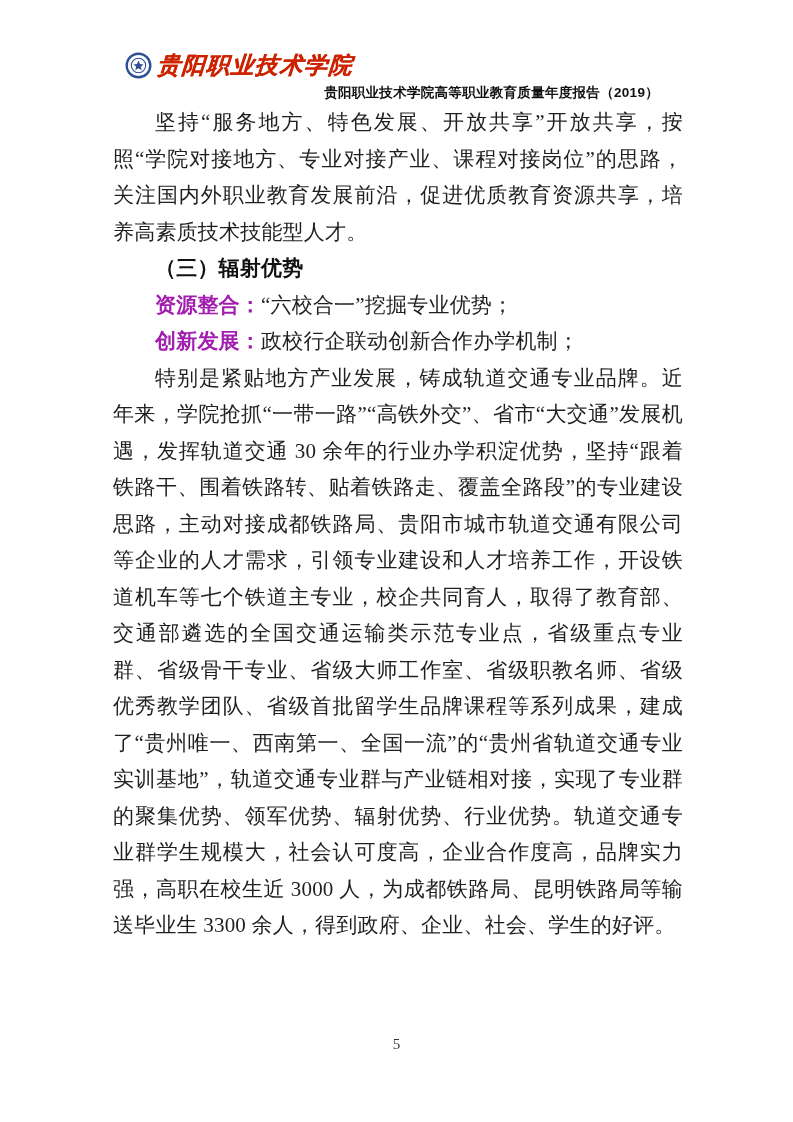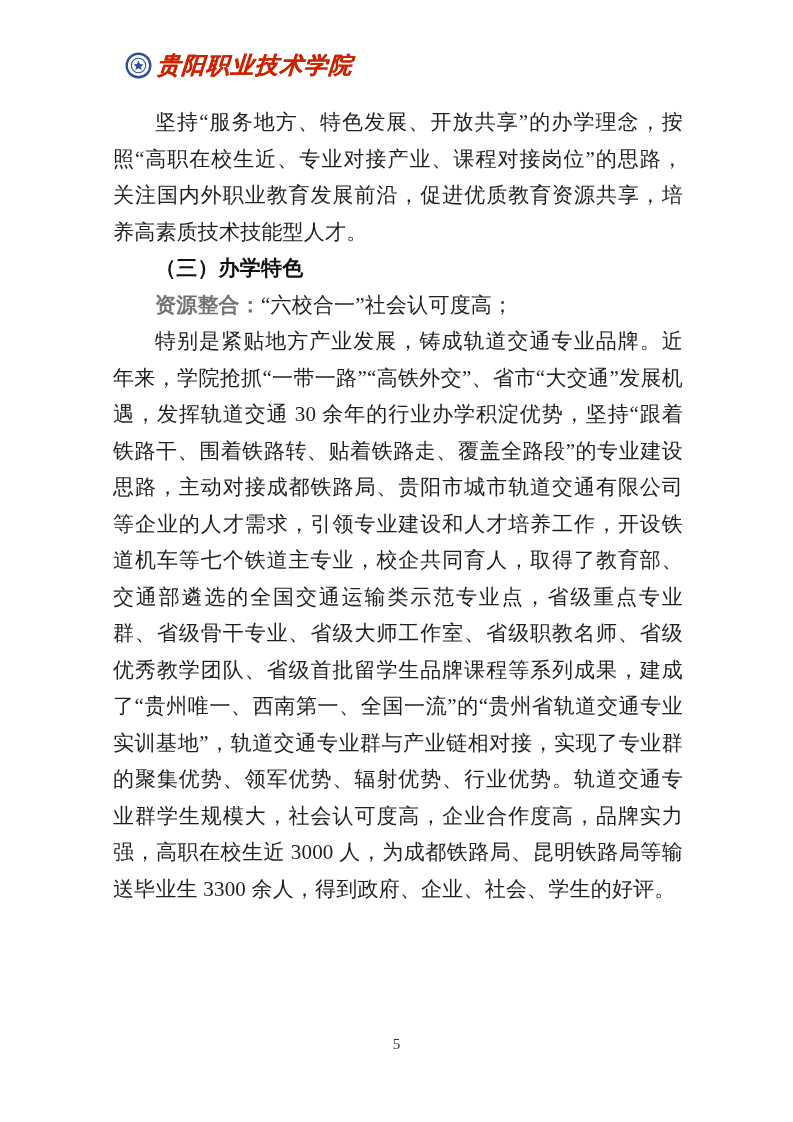--- a/index.html
+++ b/index.html
@@ -53,21 +53,21 @@
     margin:0;text-indent:2em;
     font-family:"Liberation Sans","DejaVu Sans",sans-serif;
     font-weight:bold;
     font-size:21px;line-height:36.5px;
     color:#111;
   }
   .feature-line{margin:0;text-indent:2em;}
   .feature-label{
     font-family:"Liberation Sans","DejaVu Sans",sans-serif;
     font-weight:bold;font-style:normal;
-    color:#737373;
+    color:#a21caf;
   }
   
   .page-number{
     position:absolute;left:0;top:1036px;width:100%;
     text-align:center;
     font-size:15px;color:#333;
   }
 </style>
 </head>
 <body>
@@ -76,30 +76,32 @@
 
   <div class="page-header">
     <div class="logo-group">
       <svg class="seal" viewBox="0 0 27 27" aria-hidden="true">
         <circle cx="13.5" cy="13.5" r="11.8" fill="#ffffff" stroke="#2e4f96" stroke-width="2.4"></circle>
         <circle cx="13.5" cy="13.5" r="7.2" fill="none" stroke="#2e4f96" stroke-width="1.1"></circle>
         <path d="M13.5 8.5 L15 12 L18.5 12.5 L15.8 14.8 L16.8 18.3 L13.5 16.3 L10.2 18.3 L11.2 14.8 L8.5 12.5 L12 12 Z" fill="#2e4f96"></path>
       </svg>
       <span class="logo-text">贵阳职业技术学院</span>
     </div>
+    <div class="report-title">贵阳职业技术学院高等职业教育质量年度报告（2019）</div>
   </div>
 
   <div class="document-body">
-    <p class="para">坚持“服务地方、特色发展、开放共享”的办学理念，按照“高职在校生近、专业对接产业、课程对接岗位”的思路，关注国内外职业教育发展前沿，促进优质教育资源共享，培养高素质技术技能型人才。</p>
+    <p class="para">坚持“服务地方、特色发展、开放共享”开放共享，按照“学院对接地方、专业对接产业、课程对接岗位”的思路，关注国内外职业教育发展前沿，促进优质教育资源共享，培养高素质技术技能型人才。</p>
 
-    <h3 class="section-heading">（三）办学特色</h3>
+    <h3 class="section-heading">（三）辐射优势</h3>
 
-    <p class="feature-line"><b class="feature-label">资源整合：</b><span>“六校合一”社会认可度高；</span></p>
+    <p class="feature-line"><b class="feature-label">资源整合：</b><span>“六校合一”挖掘专业优势；</span></p>
 
 
+    <p class="feature-line"><b class="feature-label">创新发展：</b><span>政校行企联动创新合作办学机制；</span></p>
 
 
     <p class="para">特别是紧贴地方产业发展，铸成轨道交通专业品牌。近年来，学院抢抓“一带一路”“高铁外交”、省市“大交通”发展机遇，发挥轨道交通 30 余年的行业办学积淀优势，坚持“跟着铁路干、围着铁路转、贴着铁路走、覆盖全路段”的专业建设思路，主动对接成都铁路局、贵阳市城市轨道交通有限公司等企业的人才需求，引领专业建设和人才培养工作，开设铁道机车等七个铁道主专业，校企共同育人，取得了教育部、交通部遴选的全国交通运输类示范专业点，省级重点专业群、省级骨干专业、省级大师工作室、省级职教名师、省级优秀教学团队、省级首批留学生品牌课程等系列成果，建成了“贵州唯一、西南第一、全国一流”的“贵州省轨道交通专业实训基地”，轨道交通专业群与产业链相对接，实现了专业群的聚集优势、领军优势、辐射优势、行业优势。轨道交通专业群学生规模大，社会认可度高，企业合作度高，品牌实力强，高职在校生近 3000 人，为成都铁路局、昆明铁路局等输送毕业生 3300 余人，得到政府、企业、社会、学生的好评。</p>
   </div>
 
   <div class="page-number">5</div>
 
 </div>
 
 </body></html>

